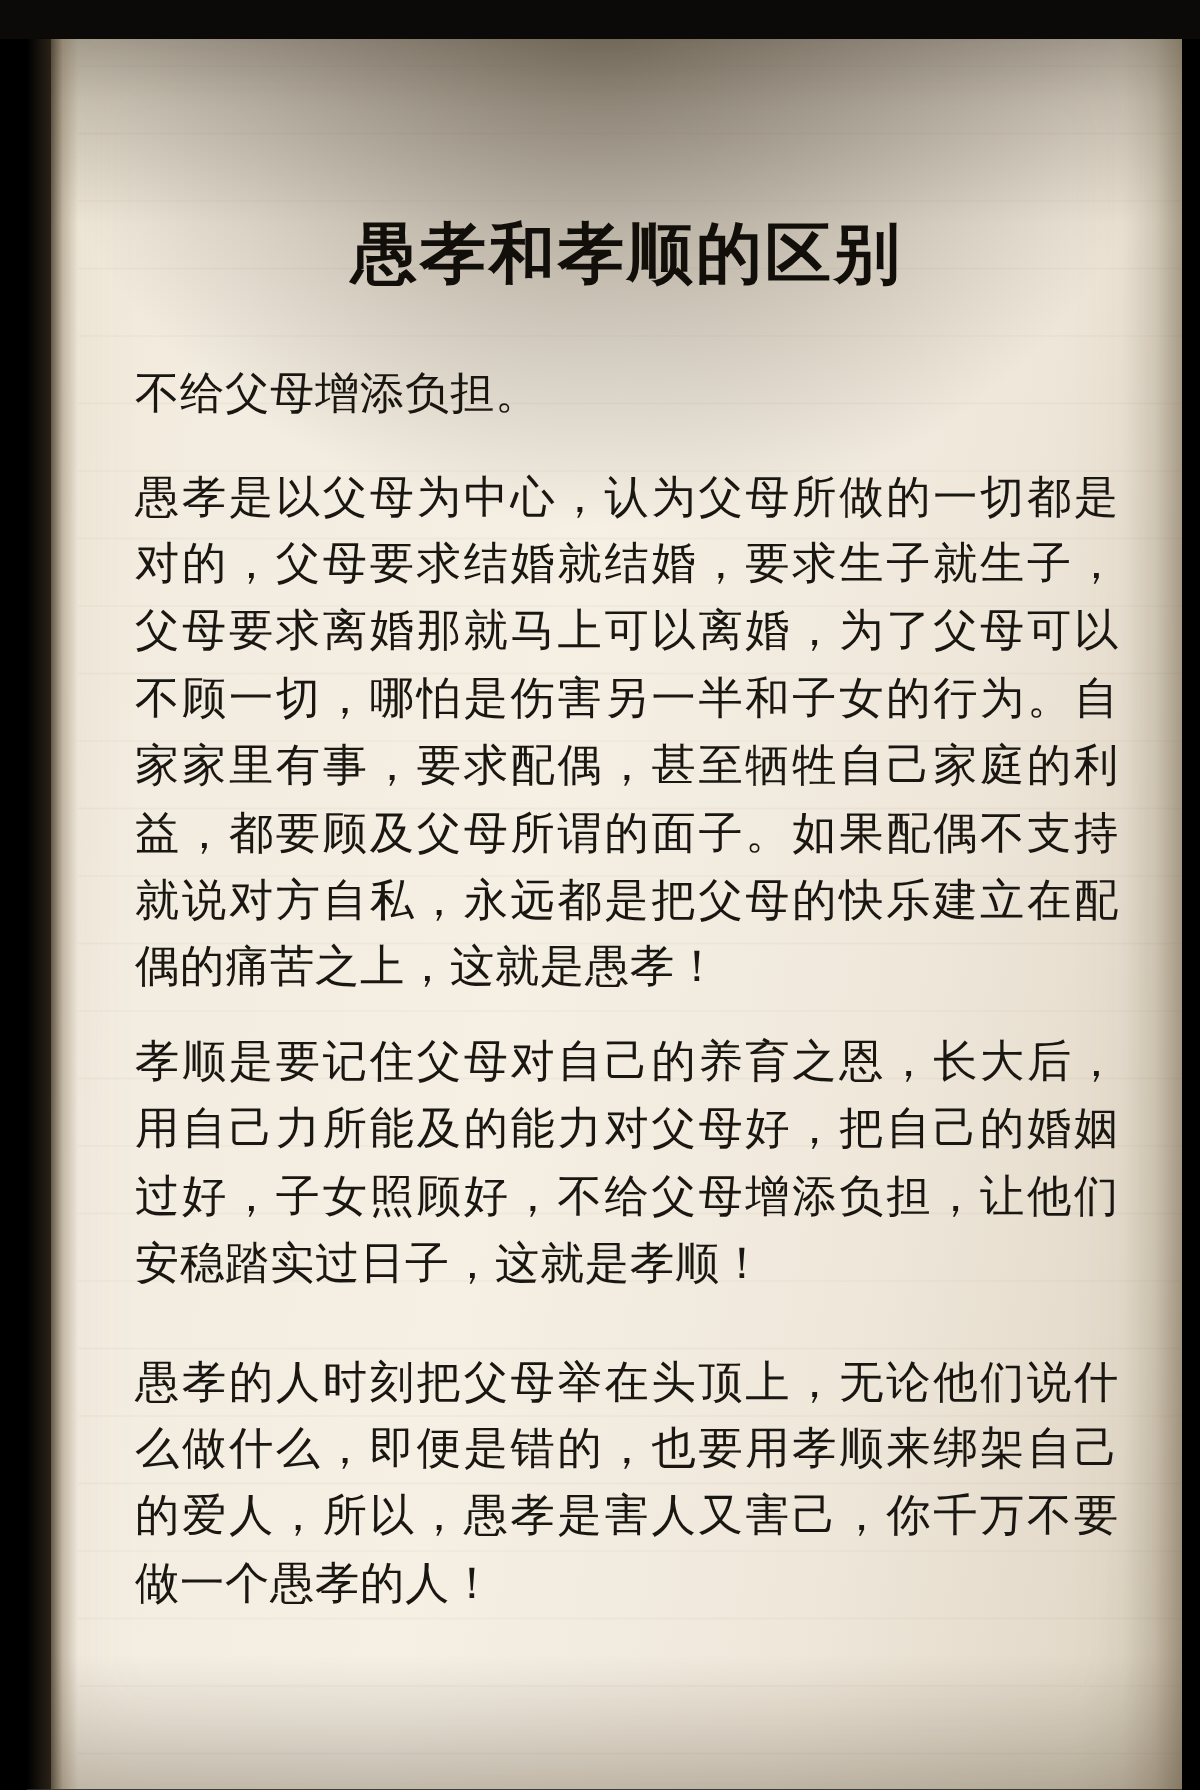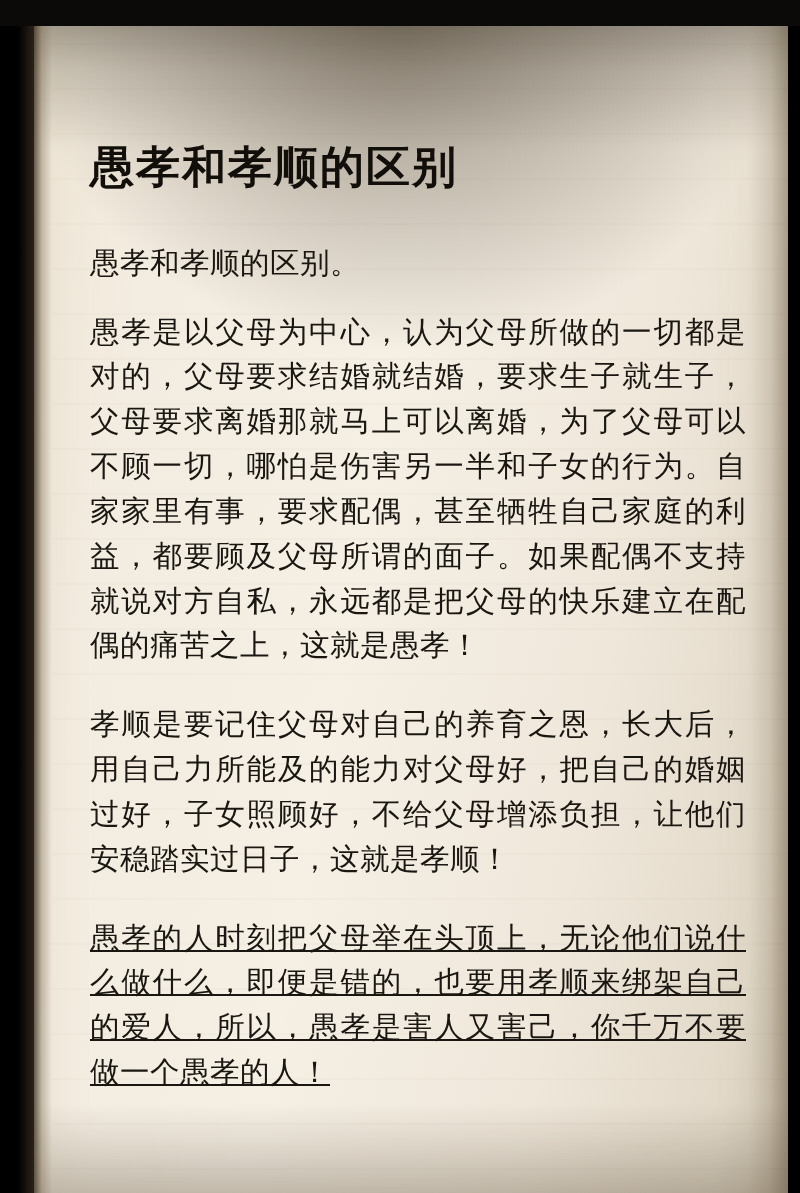--- a/index.html
+++ b/index.html
@@ -98,42 +98,42 @@
     height: 1193px;
     z-index: 6;
     padding: 0 42px 0 72px;
     box-sizing: border-box;
     color: #17140f;
   }
 
   .doc-title {
     margin: 0;
     padding-top: 144px;
+    text-align: center;
     font-size: 44px;
     line-height: 1.2;
     font-weight: 700;
     letter-spacing: 2px;
     color: #120f0b;
-    font-family: Liberation Mono, monospace;
   }
 
   .para {
     margin: 0;
     font-size: 29.5px;
     line-height: 1.52;
     letter-spacing: 0.5px;
     text-align: justify;
     text-justify: inter-character;
     color: #1a1712;
   }
 
   .p1 { margin-top: 44px; }
   .p2 { margin-top: 24px; }
-  .p3 { margin-top: 34px; }
-  .p4 { margin-top: 34px; text-decoration: underline; }
+  .p3 { margin-top: 18px; }
+  .p4 { margin-top: 34px; }
 
   
   .texture {
     position: absolute;
     top: 0; left: 34px;
     width: 736px;
     height: 1193px;
     z-index: 2;
     opacity: 0.10;
     background-image: repeating-linear-gradient(
@@ -153,21 +153,21 @@
   <div class="page">
     <div class="texture"></div>
     <div class="top-shade"></div>
     <div class="bottom-shade"></div>
     <div class="right-shade"></div>
     <div class="gutter"></div>
     <div class="gutter-edge"></div>
 
     <div class="content">
       <h1 class="doc-title">愚孝和孝顺的区别</h1>
-      <p class="para p1">愚孝和孝顺的区别。</p>
+      <p class="para p1">不给父母增添负担。</p>
       <p class="para p2">愚孝是以父母为中心，认为父母所做的一切都是对的，父母要求结婚就结婚，要求生子就生子，父母要求离婚那就马上可以离婚，为了父母可以不顾一切，哪怕是伤害另一半和子女的行为。自家家里有事，要求配偶，甚至牺牲自己家庭的利益，都要顾及父母所谓的面子。如果配偶不支持就说对方自私，永远都是把父母的快乐建立在配偶的痛苦之上，这就是愚孝！</p>
       <p class="para p3">孝顺是要记住父母对自己的养育之恩，长大后，用自己力所能及的能力对父母好，把自己的婚姻过好，子女照顾好，不给父母增添负担，让他们安稳踏实过日子，这就是孝顺！</p>
       <p class="para p4">愚孝的人时刻把父母举在头顶上，无论他们说什么做什么，即便是错的，也要用孝顺来绑架自己的爱人，所以，愚孝是害人又害己，你千万不要做一个愚孝的人！</p>
     </div>
   </div>
 
   <div class="top-band"></div>
 </div>
 
 </body></html>

